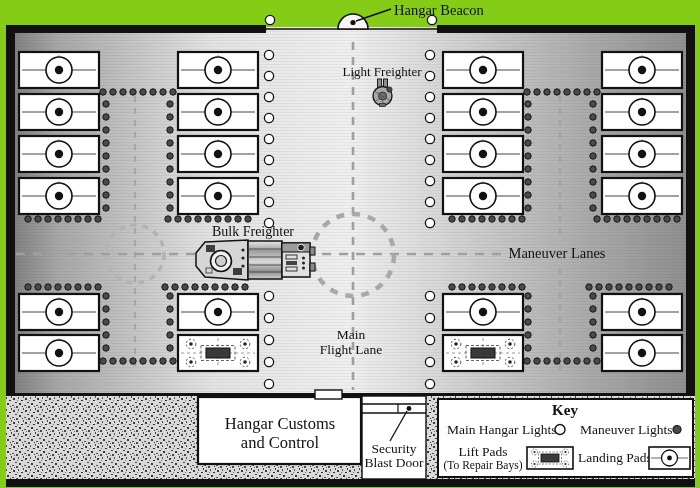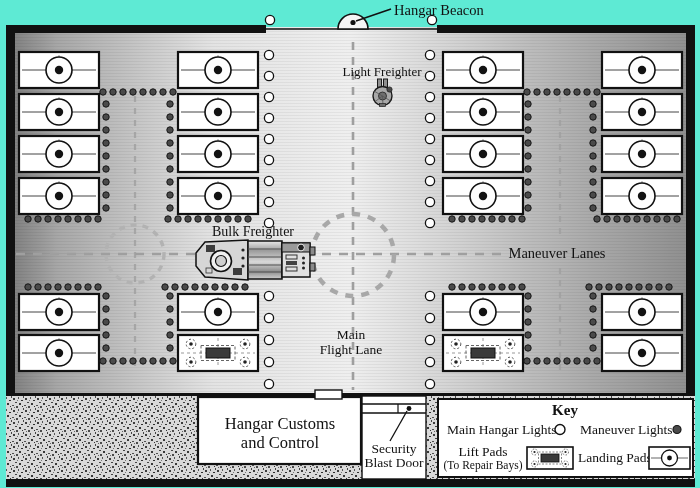--- a/index.html
+++ b/index.html
@@ -1,16 +1,16 @@
 <!DOCTYPE html>
 <html><head>
 <meta charset="utf-8">
 <style>
   html,body{margin:0;padding:0;background:#fff;}
-  .page{position:relative;width:700px;height:488px;background:#5eead4;overflow:hidden;
+  .page{position:relative;width:700px;height:488px;background:#84cc16;overflow:hidden;
         font-family:"Liberation Serif","DejaVu Serif",serif;}
   svg text{fill:#111;}
   .lbl{font-family:"Liberation Serif","DejaVu Serif",serif;}
 </style>
 </head>
 <body>
 
 <div class="page">
 <svg width="700" height="488" viewBox="0 0 700 488">
   <defs>

